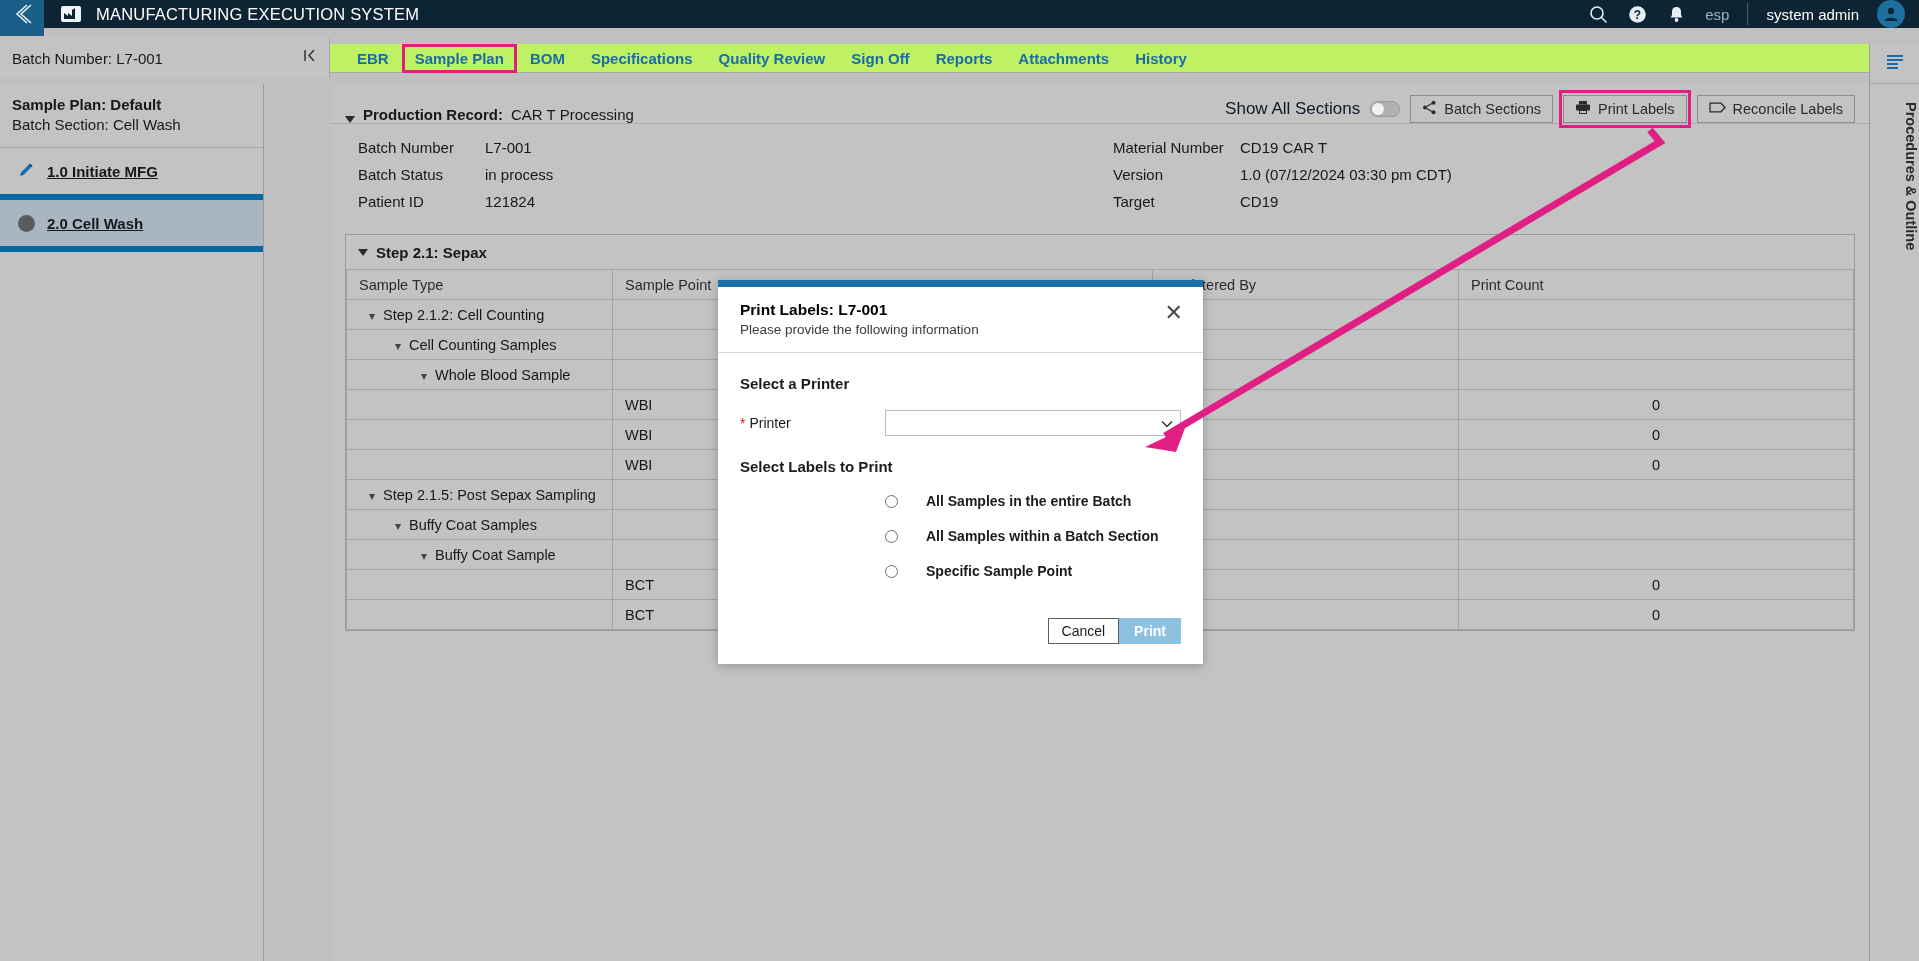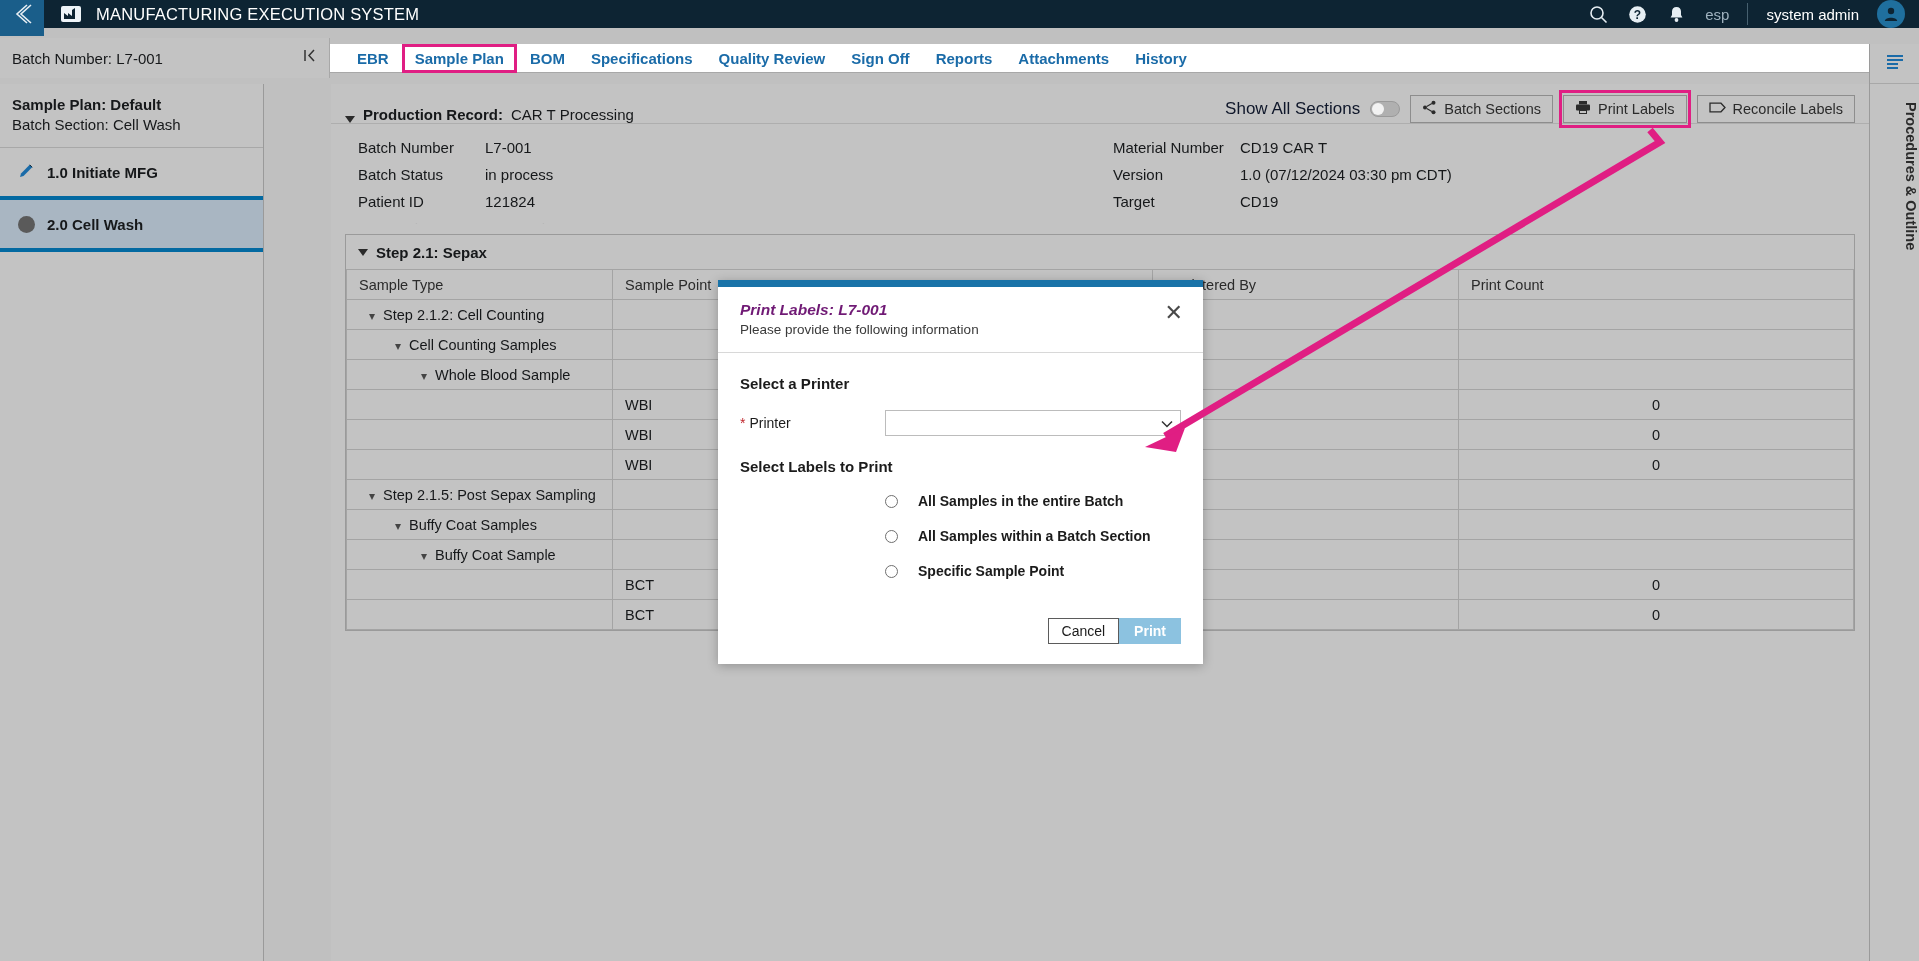--- a/index.html
+++ b/index.html
@@ -39,21 +39,21 @@
   .vsep { width:1px; height:22px; background:#46606f; }
   .username { color:#ffffff; font-size:15px; white-space:nowrap; }
   .avatar {
     width:28px; height:28px; border-radius:50%; background:#1f6f9e;
     display:flex; align-items:center; justify-content:center; cursor:pointer;
   }
 
   
   .secondbar {
     position:absolute; left:0; top:44px; width:1919px; height:29px;
-    background:#ffffff; display:flex; align-items:center;
+    background:#bef264; display:flex; align-items:center;
     border-bottom:1px solid #a8a8a8;
   }
   .batchno {
     width:330px; height:40px; background:#c3c3c3; display:flex;
     align-items:center; padding-left:12px; font-size:15px; color:#16181a;
     border-right:1px solid #a8a8a8; position:relative;
   }
   .collapse-ico { position:absolute; right:12px; top:10px; cursor:pointer; color:#333; font-size:16px;}
   .tabs { display:flex; align-items:center; height:40px; padding-left:14px; gap:0; }
   .tab {
@@ -65,22 +65,22 @@
   
   .sidebar {
     position:absolute; left:0; top:84px; width:264px; bottom:0;
     background:#c3c3c3; border-right:1px solid #9a9a9a;
   }
   .sp-head { padding:11px 12px 12px 12px; border-bottom:1px solid #a8a8a8;}
   .sp-title { font-size:15px; font-weight:bold; color:#16181a; line-height:20px;}
   .sp-sub { font-size:15px; color:#16181a; line-height:20px;}
   .side-item {
     display:flex; align-items:center; gap:12px; height:52px; padding-left:18px;
-    border-bottom:4px solid #0369a1; font-size:15px; font-weight:bold;
-    color:#16181a; cursor:pointer;
+    border-bottom:6px solid #0369a1; font-size:15px; font-weight:bold;
+    color:#16181a; cursor:pointer;text-decoration:underline;
   }
   .side-item.selected { background:#a9b6c2; }
   .dot { width:17px; height:17px; border-radius:50%; background:#5a5a5a; flex:none; }
 
   
   .main {
     position:absolute; left:331px; top:84px; right:50px; bottom:0;
     background:#c3c3c3; overflow:hidden;
   }
   .pr-header {
@@ -160,36 +160,36 @@
   .arrow-svg { position:absolute; left:0; top:0; width:1919px; height:961px; pointer-events:none; z-index:60;}
 
   
   .modal {
     position:absolute; left:718px; top:280px; width:485px;
     background:#ffffff; z-index:50;
     box-shadow:0 2px 10px rgba(0,0,0,.25);
   }
   .modal-accent { height:7px; background:#1a73a8; }
   .modal-head { padding:13px 20px 13px 22px; display:flex; align-items:flex-start; }
-  .modal-title { font-size:15.5px; font-weight:bold; color:#701a75; line-height:20px;font-style:italic;}
+  .modal-title { font-size:15.5px; font-weight:bold; color:#000000; line-height:20px;}
   .modal-sub { font-size:13.5px; color:#3a3a3a; line-height:19px;}
   .modal-x { margin-left:auto; font-size:22px; color:#4a4a4a; cursor:pointer; line-height:1; padding-top:2px;}
   .modal-divider { height:1px; background:#d8d8d8; }
   .modal-body { padding:22px 22px 10px 22px; }
   .sec-title { font-size:15px; font-weight:bold; color:#1b1b1b; margin-bottom:18px;}
   .field-row { display:flex; align-items:center; margin-bottom:22px;}
   .field-label { font-size:14px; color:#1b1b1b; width:145px;}
   .req { color:#c0272d; margin-right:4px;}
   .select-box {
     flex:1; height:26px; border:1px solid #bcbcbc; background:#fff;
     display:flex; align-items:center; justify-content:flex-end; padding-right:7px;
     cursor:pointer;
   }
   .radio-list { padding-left:145px; }
-  .radio-row { display:flex; align-items:center; gap:20px; margin-bottom:19px; cursor:pointer;}
+  .radio-row { display:flex; align-items:center; gap:28px; margin-bottom:19px; cursor:pointer;}
   .radio { width:13px; height:13px; border:1px solid #6f6f6f; border-radius:50%; background:#fff; flex:none;}
   .radio-label { font-size:14px; font-weight:bold; color:#1b1b1b;}
   .modal-foot { padding:10px 22px 20px 22px; display:flex; justify-content:flex-end; }
   .btn-cancel {
     height:26px; padding:0 13px; background:#fff; border:1px solid #5b5b5b;
     font-size:14px; color:#1b1b1b; cursor:pointer;
   }
   .btn-print {
     height:26px; padding:0 14px; background:#8cc2e0; border:1px solid #8cc2e0;
     font-size:14px; font-weight:bold; color:#ffffff; cursor:pointer;

